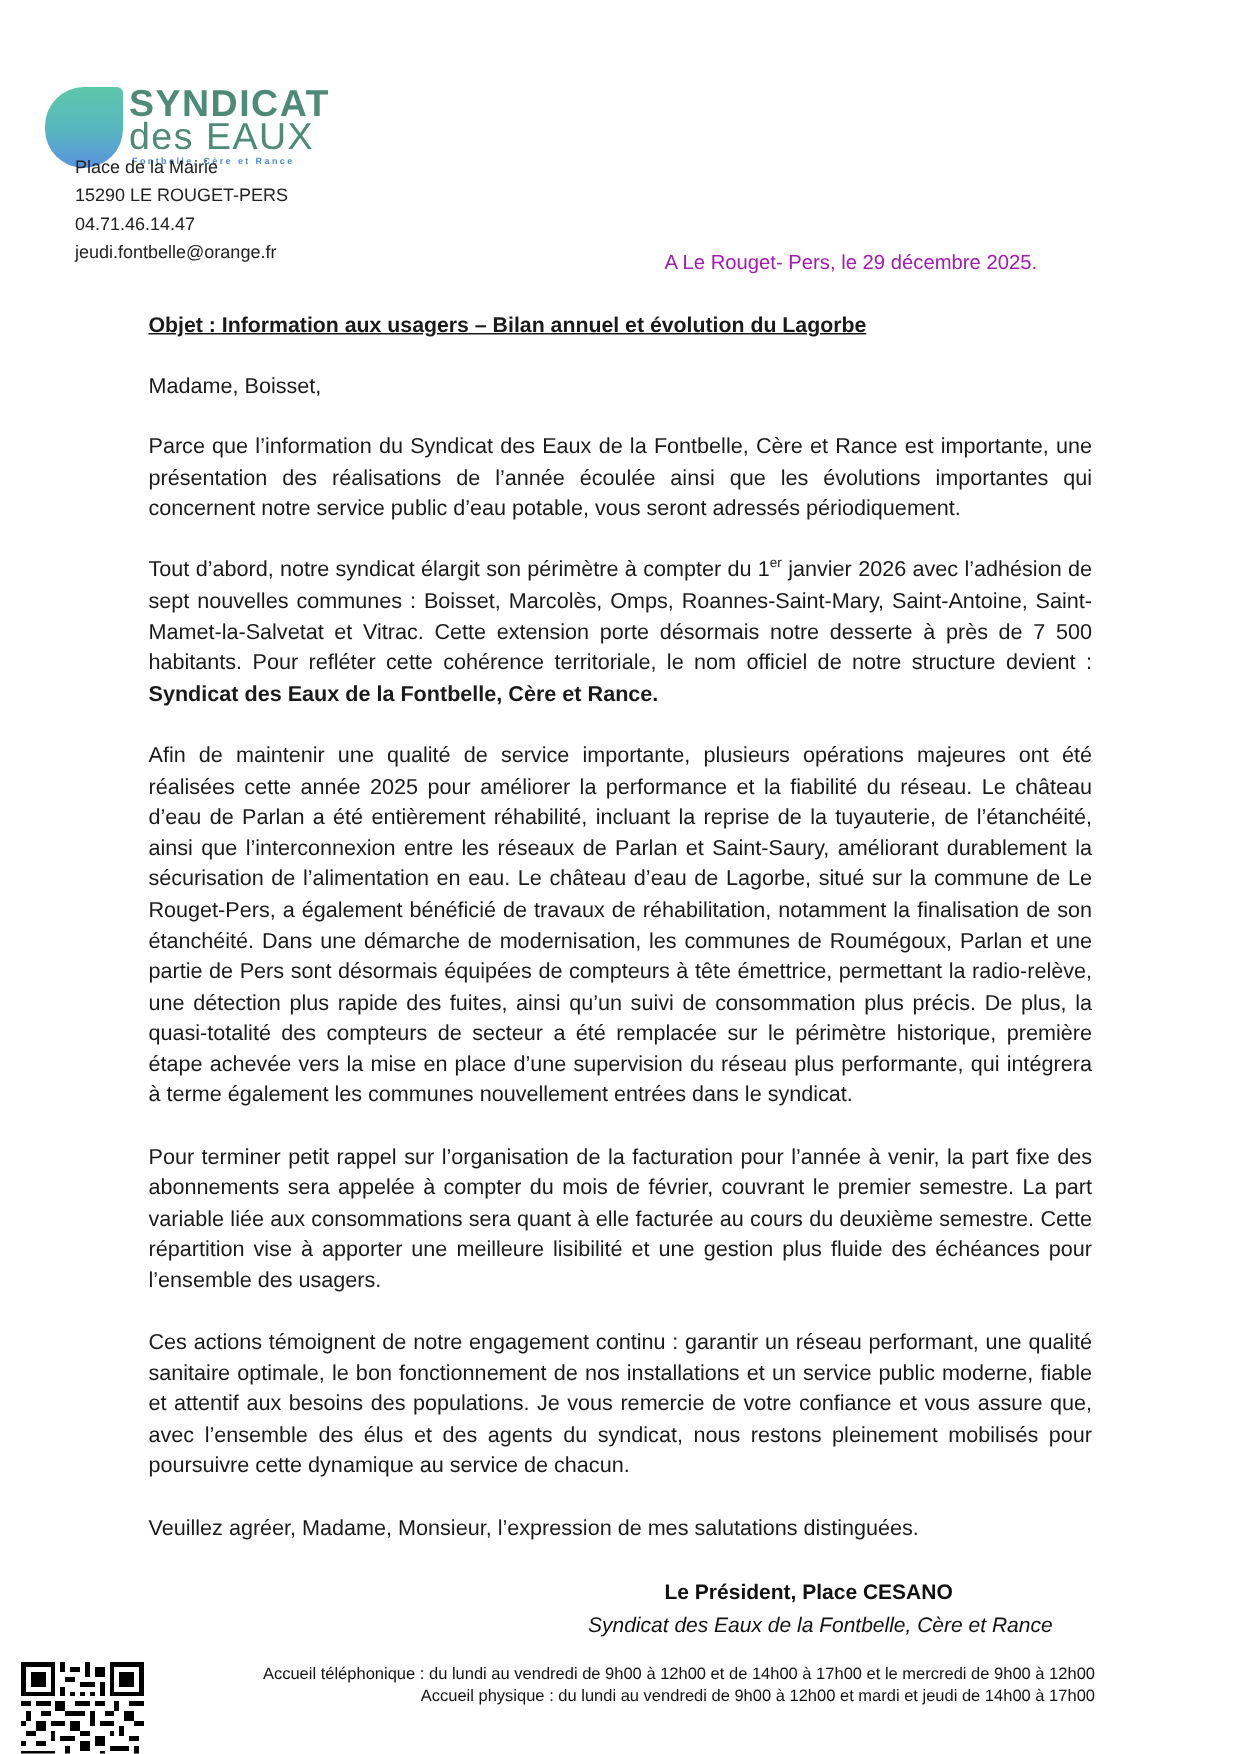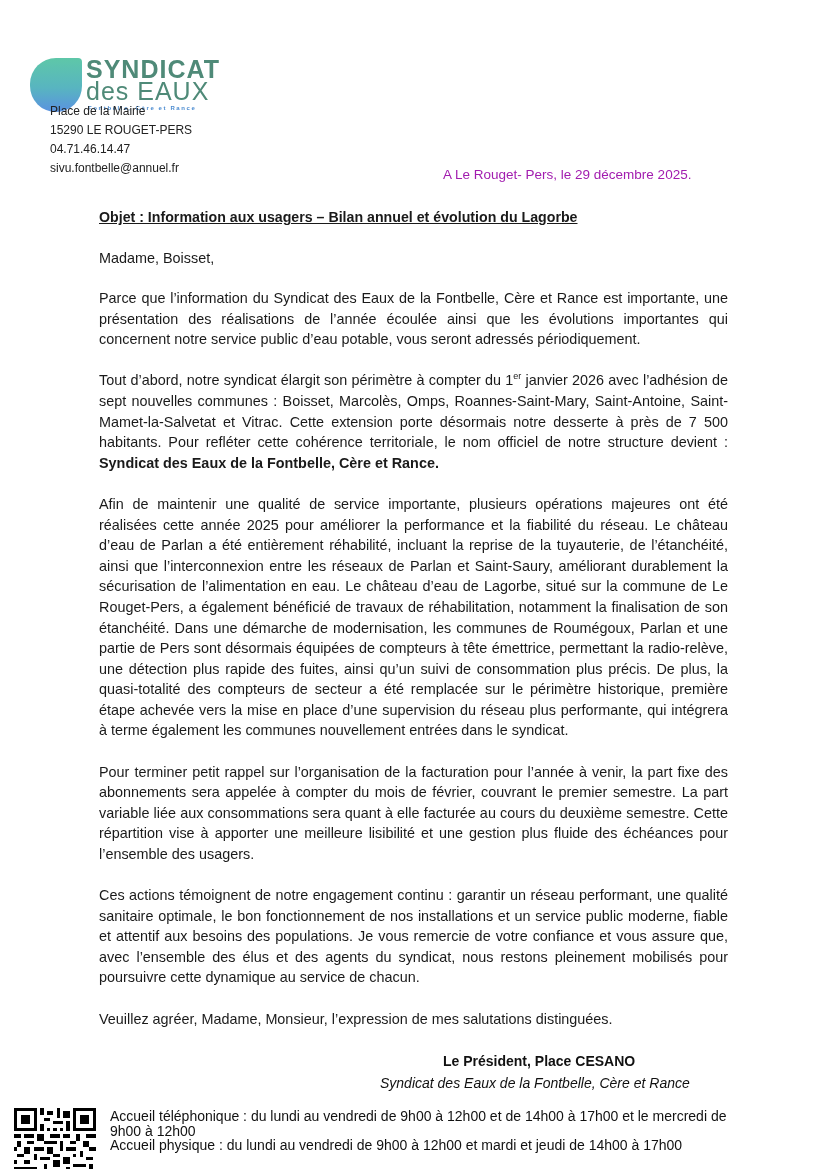--- a/index.html
+++ b/index.html
@@ -26,45 +26,45 @@
 
   .body { position: absolute; left: 99px; top: 171px; width: 629px; font-size: 14.4px; line-height: 20.6px; color: #1a1a1a; }
   .subject { font-weight: bold; text-decoration: underline; font-size: 14.2px; margin: 0 0 20px 0; white-space: nowrap; }
   .salutation { margin: 0 0 20px 0; }
   .para { text-align: justify; margin: 0 0 20.5px 0; }
   .para sup { font-size: 9px; line-height: 0; }
   .bold { font-weight: bold; }
 
   .signature { position: absolute; left: 0; width: 638px; top: 1017px; right: auto; }
   .sig-name { position: absolute; left: 443px; top: 0; font-weight: bold; font-size: 14px; white-space: nowrap; }
-  .sig-org { position: absolute; left: 380px; top: 22px; font-style: italic; font-size: 14px; white-space: nowrap; }
+  .sig-org { position: absolute; left: 392px; top: 22px; font-style: italic; font-size: 14px; white-space: nowrap; }
 
   .qr { position: absolute; left: 14px; top: 1072px; width: 82px; height: 82px; }
   .qr-caption { position: absolute; left: 20px; top: 1158px; font-size: 4px; color: #777; white-space: nowrap; }
 
-  .footer { position: absolute; left: 110px; top: 1073px; width: 620px; text-align: left;
-            font-size: 14px; line-height: 14.5px; color: #111; }
+  .footer { position: absolute; left: 110px; top: 1073px; width: 620px; text-align: right;
+            font-size: 11px; line-height: 14.5px; color: #111; }
 </style>
 </head>
 <body>
 
 <div class="page">
 
   <div class="logo">
     <div class="logo-drop"></div>
     <div class="logo-title1">SYNDICAT</div>
     <div class="logo-title2">des EAUX</div>
     <div class="logo-sub">Fontbelle, Cère et Rance</div>
   </div>
 
   <div class="address">
     <div>Place de la Mairie</div>
     <div>15290 LE ROUGET-PERS</div>
     <div>04.71.46.14.47</div>
-    <div>sivu.fontbelle@annuel.fr</div>
+    <div>jeudi.fontbelle@orange.fr</div>
   </div>
 
   <div class="date-line">A Le Rouget- Pers, le 29 décembre 2025.</div>
 
   <div class="body">
     <div class="subject">Objet : Information aux usagers – Bilan annuel et évolution du Lagorbe</div>
     <div class="salutation">Madame, Boisset,</div>
 
     <p class="para">Parce que l’information du Syndicat des Eaux de la Fontbelle, Cère et Rance est importante, une présentation des réalisations de l’année écoulée ainsi que les évolutions importantes qui concernent notre service public d’eau potable, vous seront adressés périodiquement.</p>
 

